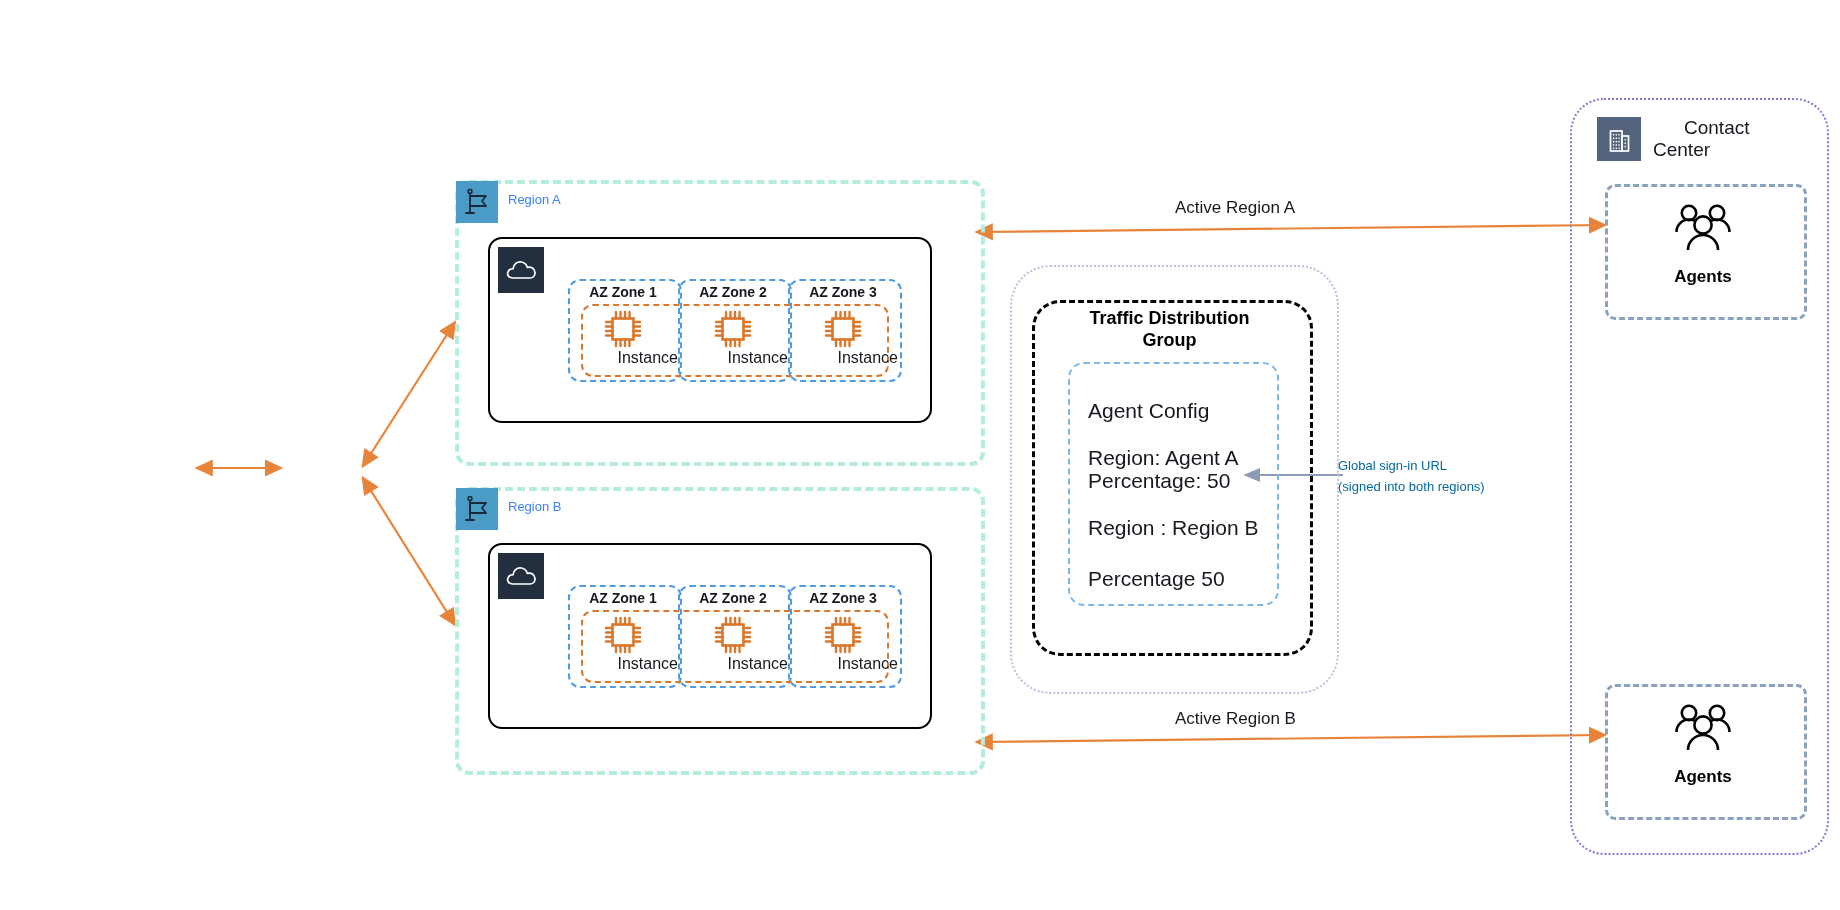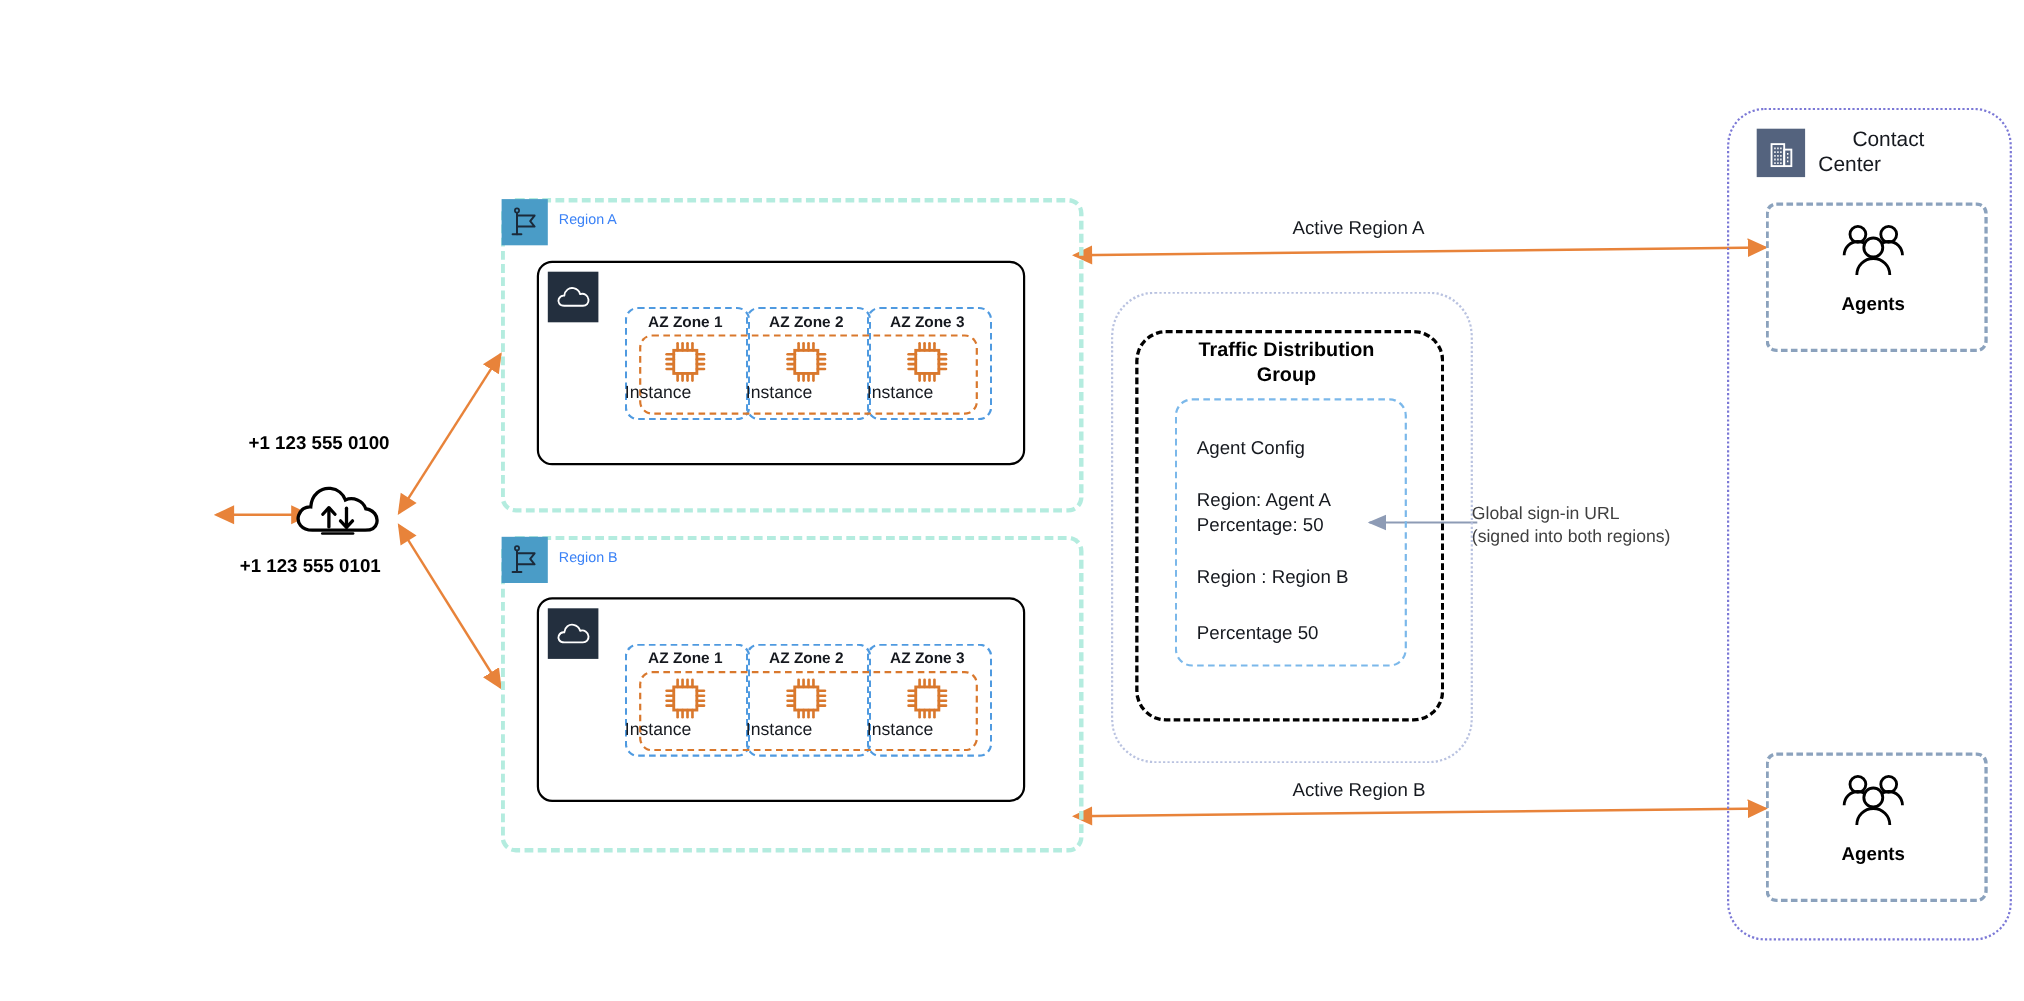--- a/index.html
+++ b/index.html
@@ -86,28 +86,28 @@
   .badge-building {
     width: 44px; height: 44px;
     background: #54637e;
     display: flex; align-items: center; justify-content: center;
   }
 
   
   .t-region-title { font-size: 13px; color: #3b82f6; white-space: nowrap; }
   .t-instance-title { font-size: 21px; color: #16191f; white-space: nowrap; }
   .t-az { font-size: 14px; font-weight: bold; color: #16191f; white-space: nowrap; text-align: center; }
-  .t-inst { font-size: 16px; color: #16191f; white-space: nowrap; text-align: left; }
+  .t-inst { font-size: 16px; color: #16191f; white-space: nowrap; text-align: right; }
   .t-bold-label { font-size: 17px; font-weight: bold; color: #000000; white-space: nowrap; text-align: center; }
   .t-phone { font-size: 17px; font-weight: bold; color: #000000; white-space: nowrap; }
   .t-arrow-label { font-size: 17px; color: #16191f; white-space: nowrap; }
   .t-tdg-title { font-size: 18px; font-weight: bold; color: #000000; text-align: center; line-height: 1.25; }
-  .t-cfg { font-size: 17px; color: #16191f; white-space: nowrap; line-height: 1.35; }
+  .t-cfg { font-size: 21px; color: #16191f; white-space: nowrap; line-height: 1.35; }
   .t-cc { font-size: 19px; color: #16191f; line-height: 1.15; }
-  .t-signin { font-size: 16px; color: #404040; white-space: nowrap; line-height: 1.3; }
+  .t-signin { font-size: 13px; color: #0369a1; white-space: nowrap; line-height: 1.3; }
 
   svg { display: block; overflow: visible; }
 </style>
 </head>
 <body>
 
 <div id="stage">
 
   <svg class="abs" style="left:0; top:0; width:1840px; height:910px;">
     <defs>
@@ -129,37 +129,20 @@
     <line x1="363" y1="478" x2="455" y2="625" stroke="#e8833a" stroke-width="2.2" marker-start="url(#otail)" marker-end="url(#ohead)"></line>
 
     <line x1="977" y1="232" x2="1605" y2="225" stroke="#e8833a" stroke-width="2.2" marker-start="url(#otail)" marker-end="url(#ohead)"></line>
 
     <line x1="977" y1="742" x2="1605" y2="735" stroke="#e8833a" stroke-width="2.2" marker-start="url(#otail)" marker-end="url(#ohead)"></line>
 
     <line x1="1343" y1="475" x2="1245" y2="475" stroke="#8d9bb5" stroke-width="2" marker-end="url(#ghead)"></line>
   </svg>
 
 
-  <div class="abs" style="left:248px; top:398px; width:140px; height:140px;">
-    <div class="abs t-phone" style="left:-22px; top:-5px;">+1 123 555 0100</div>
-    <div class="abs" style="left:20px; top:34px;">
-      <svg width="78" height="58" viewBox="0 0 78 58">
-        <path d="M16 50 C6 50 1.5 43 3.5 36.5 C5.2 31 10 28.5 14.5 28.8
-                 C15.2 18 23.5 11 32.5 12 C39 12.7 44 17 46 22.5
-                 C53 19.5 62 23 64.5 30.5 C71.5 31.5 76 37 74.5 43.5
-                 C73.2 49 68 50 64 50 Z" fill="#fff" stroke="#000" stroke-width="3"></path>
-        <path d="M31 47 L31 30" stroke="#000" stroke-width="3" stroke-linecap="round"></path>
-        <path d="M25.5 35.5 L31 29.5 L36.5 35.5" fill="none" stroke="#000" stroke-width="3" stroke-linecap="round" stroke-linejoin="round"></path>
-        <path d="M47 30 L47 47" stroke="#000" stroke-width="3" stroke-linecap="round"></path>
-        <path d="M41.5 41.5 L47 47.5 L52.5 41.5" fill="none" stroke="#000" stroke-width="3" stroke-linecap="round" stroke-linejoin="round"></path>
-        <path d="M25 53 L53 53" stroke="#000" stroke-width="2.4" stroke-linecap="round"></path>
-      </svg>
-    </div>
-    <div class="abs t-phone" style="left:-30px; top:107px;">+1 123 555 0101</div>
-  </div>
 
   <div class="abs box-region" style="left:455px; top:180px; width:522px; height:278px;"></div>
 
   <div class="abs badge-flag" style="left:456px; top:181px;">
     <svg width="26" height="28" viewBox="0 0 26 28">
       <circle cx="6" cy="3.4" r="1.9" fill="none" stroke="#1b2a3a" stroke-width="1.6"></circle>
       <path d="M6 5.6 L6 25" stroke="#1b2a3a" stroke-width="1.8" stroke-linecap="round"></path>
       <path d="M2 25 L10 25" stroke="#1b2a3a" stroke-width="1.8" stroke-linecap="round"></path>
       <path d="M6 8 L22 8 L18 13 L22 18 L6 18 Z" fill="none" stroke="#1b2a3a" stroke-width="1.8" stroke-linejoin="round"></path>
     </svg>

